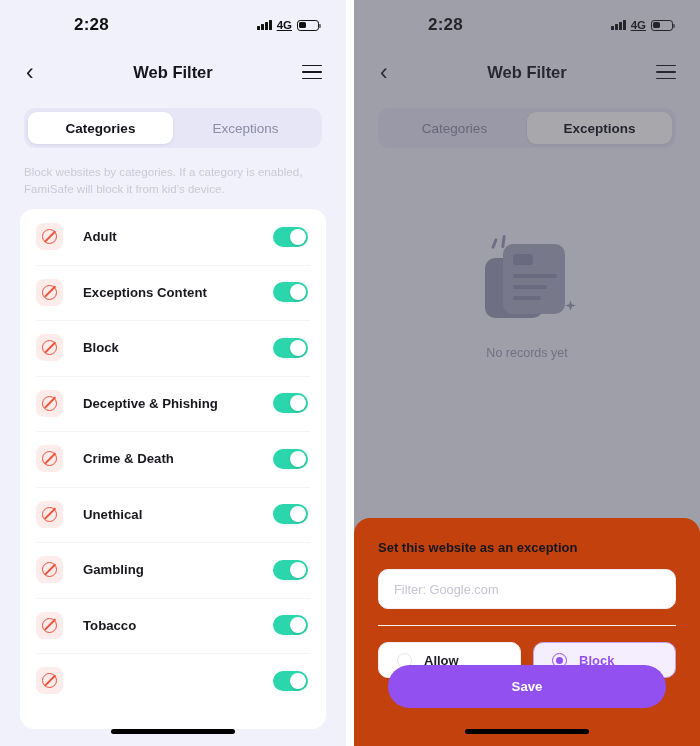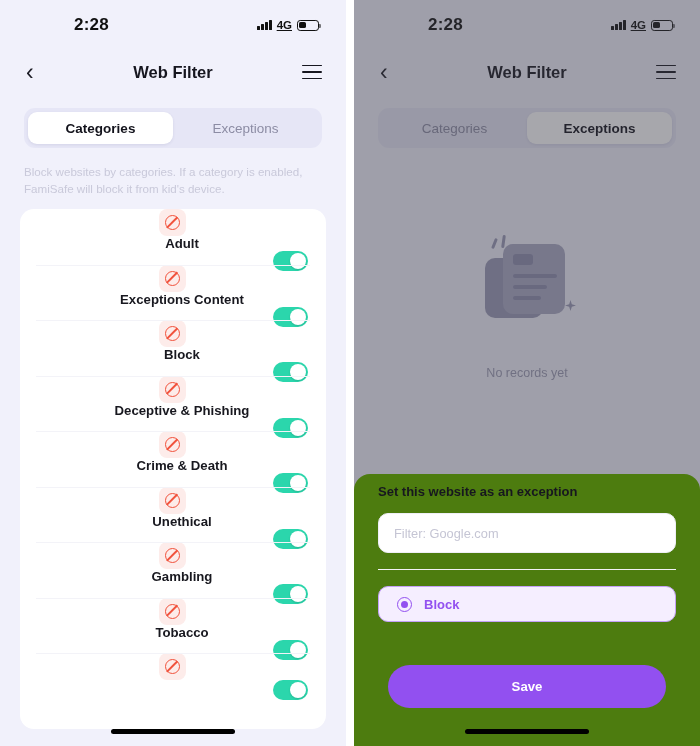--- a/index.html
+++ b/index.html
@@ -158,21 +158,20 @@
     border-radius: 14px;
     overflow:hidden;
     height: 520px;
   }
   .row {
     height: 55.5px;
     display:flex;
     align-items:center;
     padding: 0 18px 0 16px;
     position:relative;
-    flex-direction:column;
   }
   .row + .row::before{
     content:"";
     position:absolute;
     left:16px; right:16px; top:0;
     height:1px; background:#f3f3f8;
   }
   .row-icon{
     width: 27px; height:27px;
     border-radius: 8px;
@@ -273,41 +272,41 @@
   }
   .spark-a{ left:16px; top:8px; width:3px;height:11px;border-radius:2px;transform:rotate(22deg);}
   .spark-b{ left:25px; top:5px; width:3px;height:13px;border-radius:2px;transform:rotate(8deg);}
   .spark-d{
     left: 88px; top: 70px;
     width: 11px; height: 11px;
     background:#9a9ab6;
     clip-path: polygon(50% 0,62% 38%,100% 50%,62% 62%,50% 100%,38% 62%,0 50%,38% 38%);
   }
   .empty-text{
-    margin-top: 40px;
+    margin-top: 20px;
     font-size: 12.5px;
     color:#9c9cb4;
   }
 
   .dimmer{
     position:absolute;
     left:0;top:0;right:0;bottom:0;
     background: rgba(60,60,70,.45);
     z-index: 20;
   }
 
   
   .sheet{
     position:absolute;
     left:0; right:0; bottom:0;
-    background:#4d7c0f;
+    background:#c2410c;
     border-radius: 16px 16px 0 0;
     z-index: 40;
-    padding: 10px 24px 0 24px;
-    height: 272px;
+    padding: 22px 24px 0 24px;
+    height: 228px;
   }
   .sheet-title{
     font-size: 13px;
     font-weight:bold;
     color:#17171f;
   }
   .sheet-input{
     margin-top: 14px;
     height: 40px;
     border:1px solid #eeeef6;
@@ -543,20 +542,24 @@
         <div class="empty-text">No records yet</div>
       </div>
 
       <div class="dimmer"></div>
 
       <div class="sheet">
         <div class="sheet-title">Set this website as an exception</div>
         <div class="sheet-input">Filter: Google.com</div>
         <div class="sheet-div"></div>
         <div class="choices">
+          <div class="choice">
+            <div class="radio"></div>
+            <div class="choice-label">Allow</div>
+          </div>
           <div class="choice selected">
             <div class="radio"></div>
             <div class="choice-label">Block</div>
           </div>
         </div>
         <button class="save-btn">Save</button>
       </div>
 
       <div class="home-bar"></div>
     </div>

